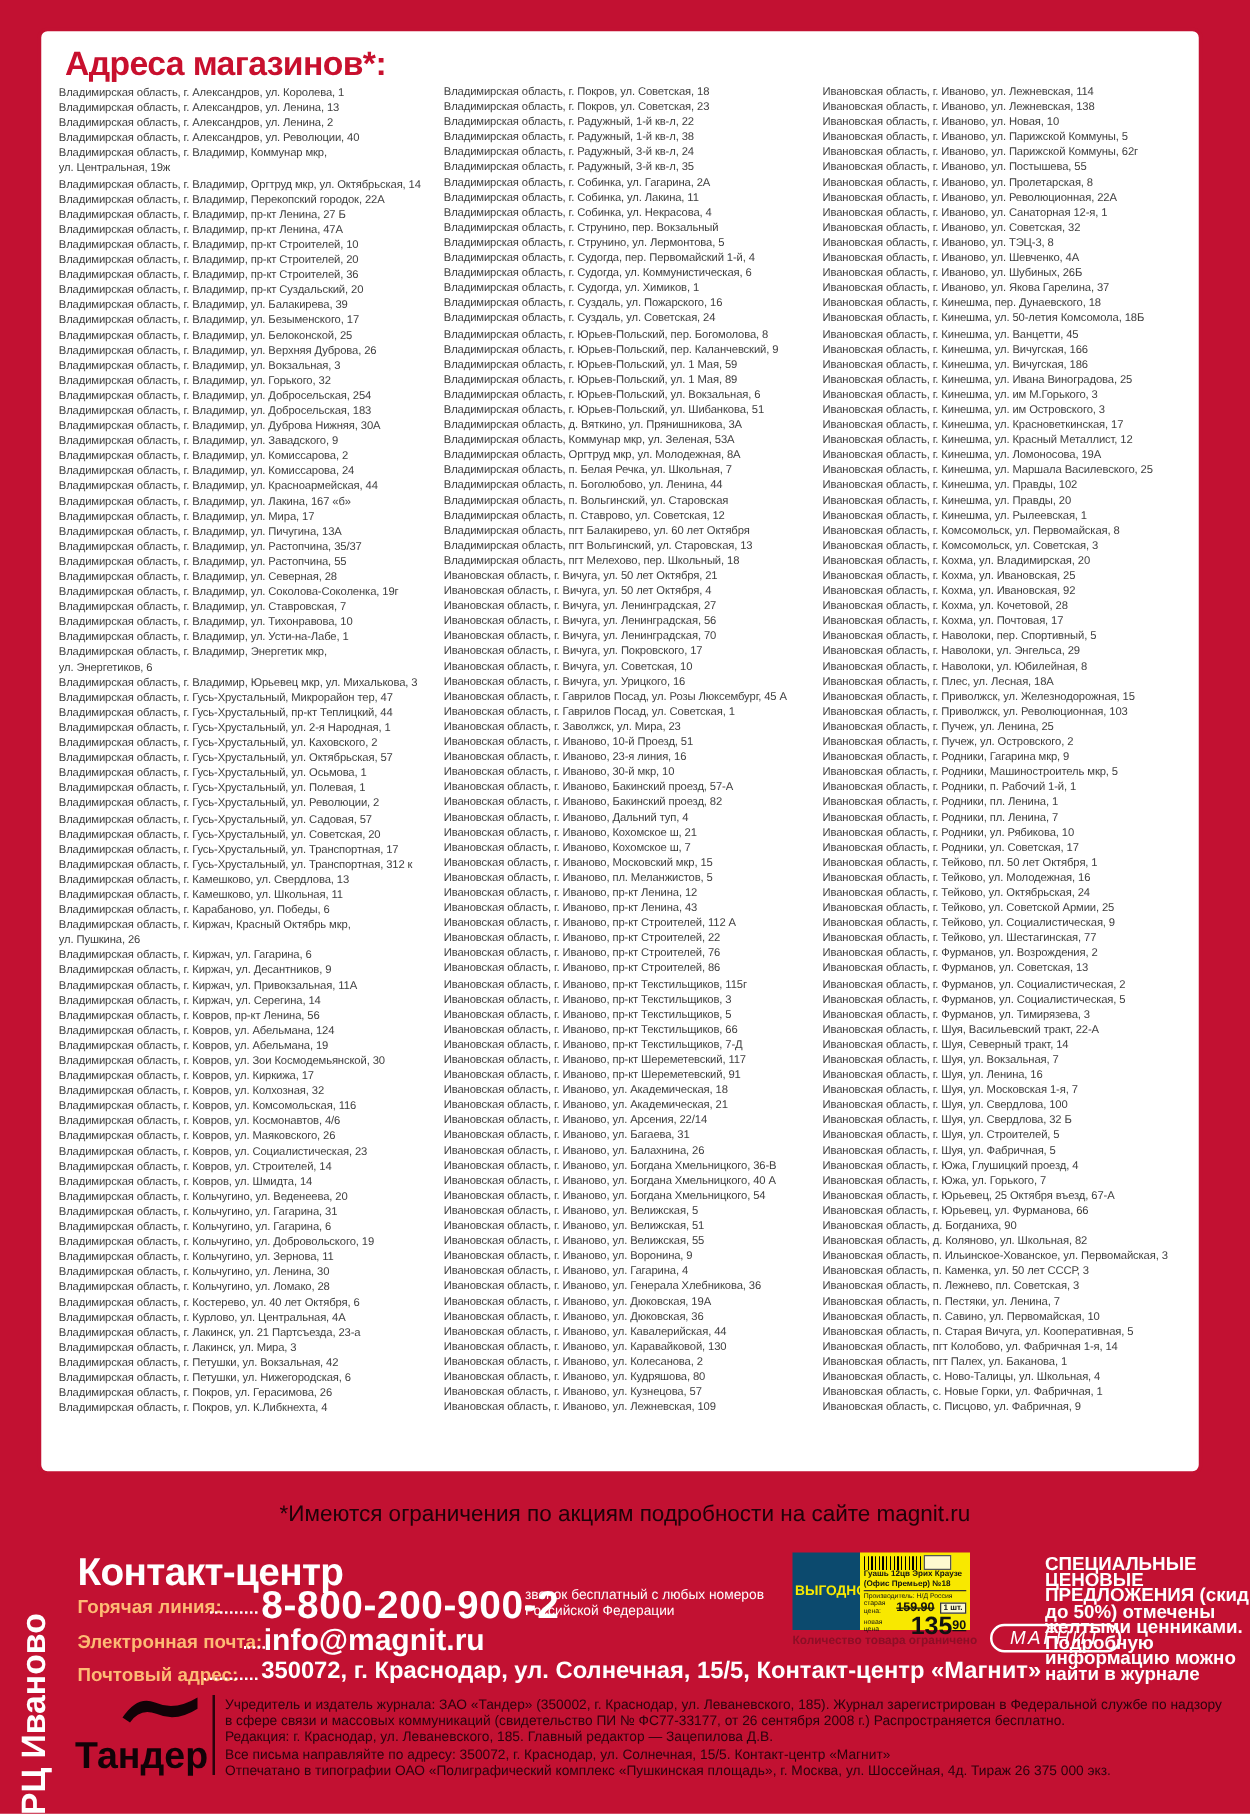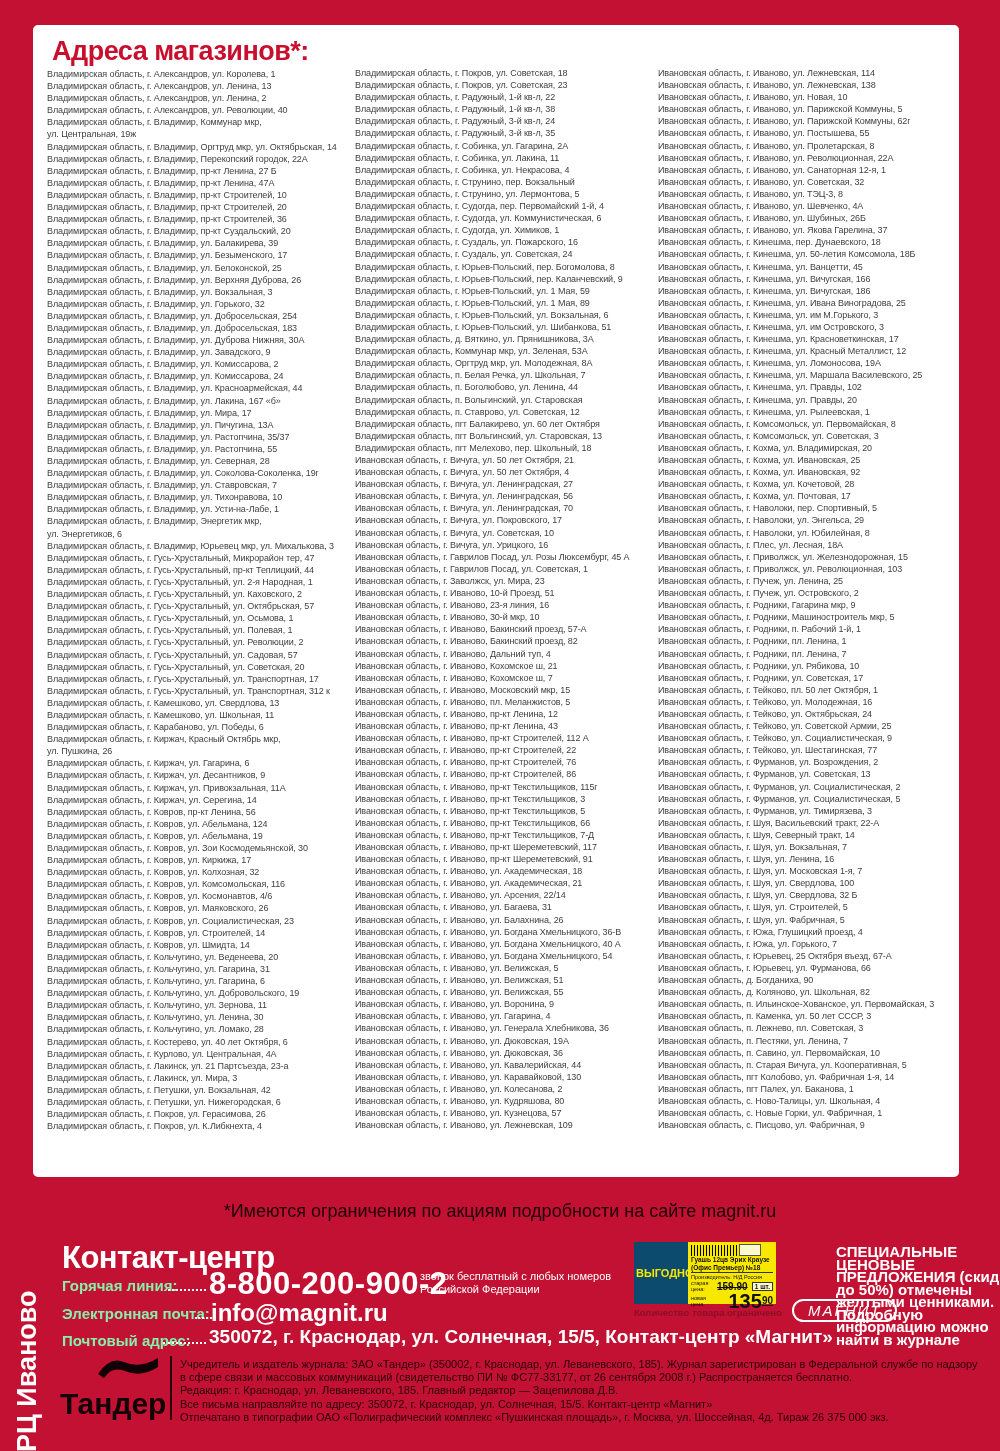--- a/index.html
+++ b/index.html
@@ -11,21 +11,21 @@
   .page-title{position:absolute;left:52px;top:36px;font-size:27px;font-weight:bold;color:#c8102e;letter-spacing:-0.5px;}
   .addr-col{position:absolute;top:67px;width:302px;}
   .addr-col-1{left:47px;top:68px;}
   .addr-col-2{left:355px;}
   .addr-col-3{left:658px;}
   .addr-line{font-size:9px;line-height:12.1px;color:#3f3f3f;white-space:nowrap;letter-spacing:-0.1px;}
 
   
   .footnote{position:absolute;left:0;top:1201px;width:1000px;text-align:center;font-size:18px;color:#1e0208;font-weight:500;}
   .contact-heading{position:absolute;left:62px;top:1240px;font-size:31px;font-weight:bold;color:#ffffff;letter-spacing:-0.5px;}
-  .c-label{position:absolute;font-size:15px;font-weight:bold;color:#86efac;}
+  .c-label{position:absolute;font-size:15px;font-weight:bold;color:#fdba74;}
   .c-leader{position:absolute;border-bottom:2px dotted #ffffff;height:1px;}
   .c-value{position:absolute;font-weight:bold;color:#ffffff;white-space:nowrap;}
   .v-hotline{font-size:31px;letter-spacing:0.5px;}
   .v-email{font-size:24px;}
   .v-postal{font-size:19px;}
   .c-note{position:absolute;left:420px;top:1270px;font-size:11px;line-height:13px;color:#ffffff;}
 
   
   .side-label{position:absolute;left:12px;top:1262px;height:190px;writing-mode:vertical-rl;transform:rotate(180deg);font-size:27px;font-weight:bold;color:#ffffff;white-space:nowrap;}
 

